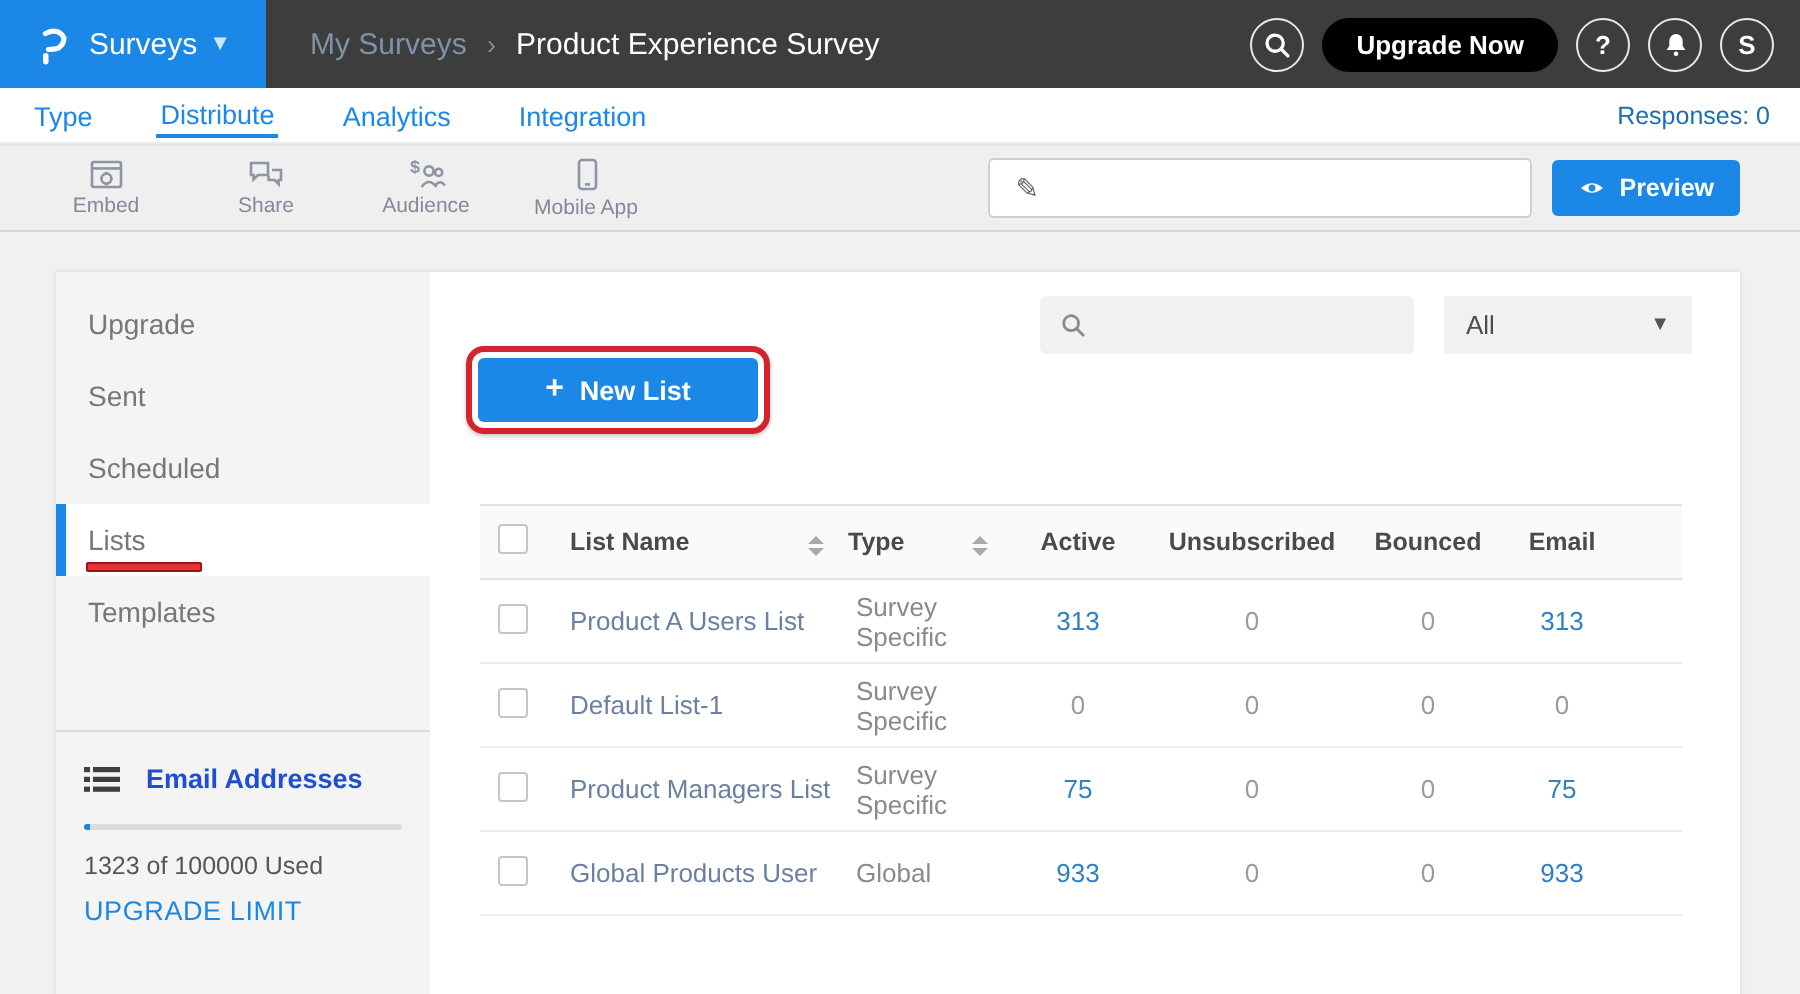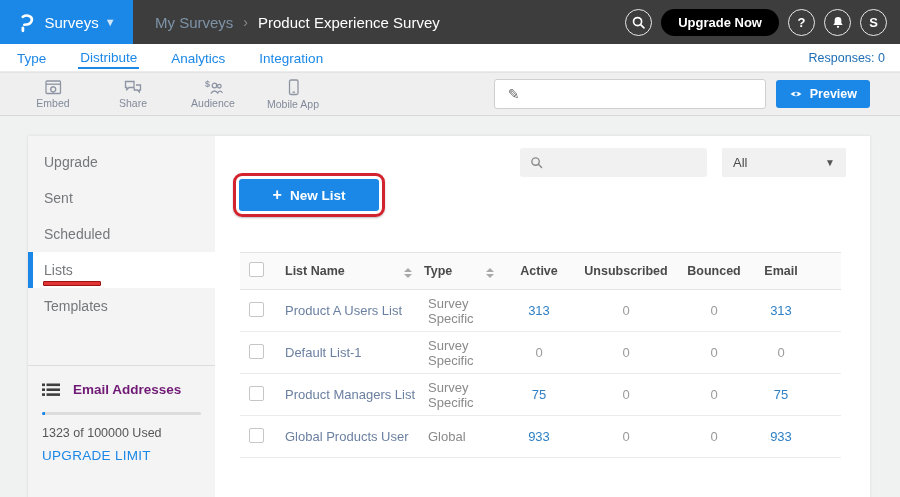--- a/index.html
+++ b/index.html
@@ -38,21 +38,21 @@
   
   .card { position:absolute; left:28px; top:136px; width:842px; height:371px; background:#fff; box-shadow:0 0 3px rgba(0,0,0,.10); display:flex; }
 
   
   .sidebar { width:187px; background:#f4f4f5; padding-top:8px; flex:none; }
   .side-item { position:relative; height:36px; line-height:36px; padding-left:16px; font-size:14px; color:#75787b; cursor:pointer; }
   .side-item.active { background:#fff; border-left:5px solid #1b87e6; padding-left:11px; }
   .red-underline { position:absolute; left:10px; bottom:2px; width:58px; height:5px; background:#e23434; border:1px solid #9c1313; border-radius:1px; }
   .side-divider { border-top:1px solid #dddddd; margin-top:41px; }
   .email-addr { padding:16px 14px 0 14px; }
-  .ea-head { display:flex; align-items:center; gap:13px; font-size:13.5px; font-weight:bold; color:#701a75; }
+  .ea-head { display:flex; align-items:center; gap:13px; font-size:13.5px; font-weight:bold; color:#1d4ed8; }
   .ea-progress { margin-top:15px; height:3px; background:#dcdcdc; border-radius:2px; overflow:hidden; }
   .ea-progress .fill { width:2%; height:100%; background:#1b87e6; }
   .ea-usage { margin-top:11px; font-size:12.5px; color:#565656; }
   .ea-link { margin-top:8px; font-size:13.5px; color:#1b87e6; cursor:pointer; letter-spacing:.3px; }
 
   
   .main { flex:1; position:relative; }
   .search-box { position:absolute; top:12px; left:305px; width:187px; height:29px; background:#f1f1f2; border-radius:3px; display:flex; align-items:center; gap:8px; padding:0 10px; }
   .search-box input { flex:1; border:none; outline:none; background:transparent; font-size:13px; color:#555; font-family:inherit; min-width:0; }
   .search-box input::placeholder { color:#9a9a9a; }

